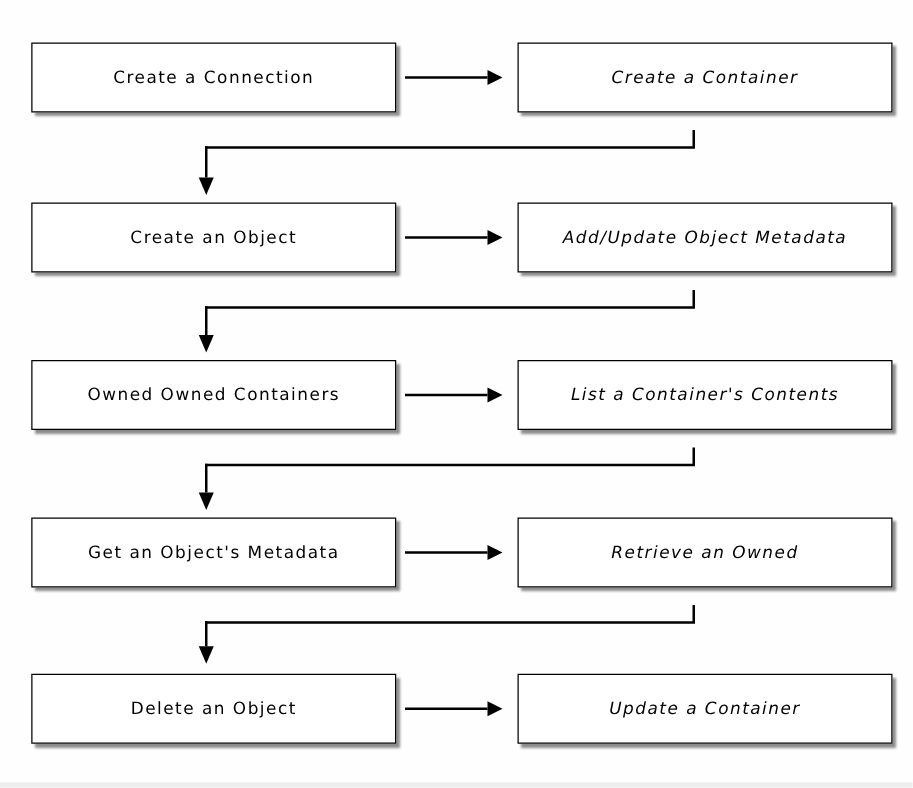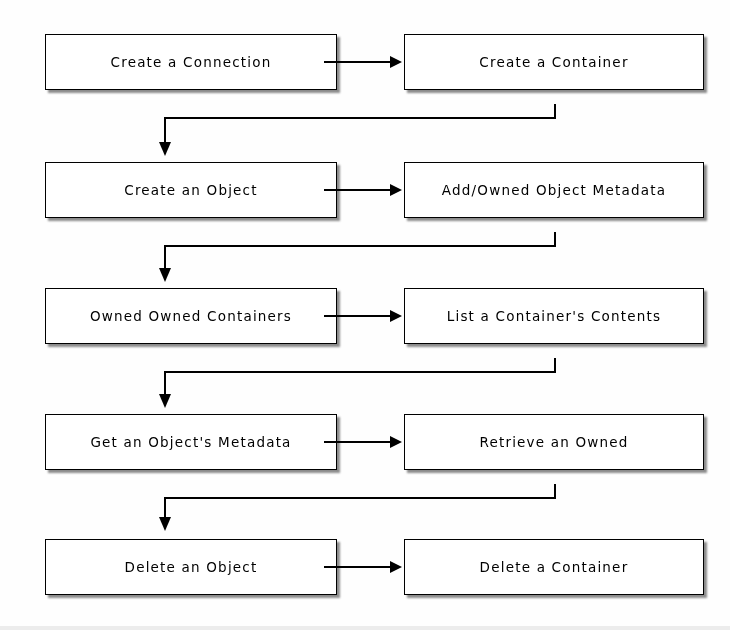--- a/index.html
+++ b/index.html
@@ -24,22 +24,22 @@
     display: flex;
     align-items: center;
     justify-content: center;
     font-size: 13.5px;
     font-weight: 500;
     letter-spacing: 1.2px;
     color: #000000;
     text-align: center;
     white-space: nowrap;
   }
-  .flow-box.left  { left: 25px;  width: 292px; margin-left: 20px; }
-  .flow-box.right { left: 404px; width: 300px; }
+  .flow-box.left  { left: 25px;  width: 292px; }
+  .flow-box.right { left: 414px; width: 300px; font-style: italic; }
 
   .hline, .vline {
     position: absolute;
     background: #000000;
   }
   .hline { height: 2px; }
   .vline { width: 2px; }
 
   .arrow-right {
     position: absolute;
@@ -73,21 +73,21 @@
   <div class="flow-box right" style="top:34px">Create a Container</div>
 
   <div class="vline" style="left:554px; top:104px; height:14px"></div>
   <div class="hline" style="left:164px; top:117px; width:392px"></div>
   <div class="vline" style="left:164px; top:117px; height:25px"></div>
   <div class="arrow-down" style="left:159px; top:142px"></div>
 
   <div class="flow-box left" style="top:162px">Create an Object</div>
   <div class="hline" style="left:324px; top:189px; width:66px"></div>
   <div class="arrow-right" style="left:390px; top:184px"></div>
-  <div class="flow-box right" style="top:162px">Add/Owned Object Metadata</div>
+  <div class="flow-box right" style="top:162px">Add/Update Object Metadata</div>
 
   <div class="vline" style="left:554px; top:232px; height:14px"></div>
   <div class="hline" style="left:164px; top:245px; width:392px"></div>
   <div class="vline" style="left:164px; top:245px; height:23px"></div>
   <div class="arrow-down" style="left:159px; top:268px"></div>
 
   <div class="flow-box left" style="top:288px">Owned Owned Containers</div>
   <div class="hline" style="left:324px; top:315px; width:66px"></div>
   <div class="arrow-right" style="left:390px; top:310px"></div>
   <div class="flow-box right" style="top:288px">List a Container's Contents</div>
@@ -103,16 +103,16 @@
   <div class="flow-box right" style="top:414px">Retrieve an Owned</div>
 
   <div class="vline" style="left:554px; top:484px; height:14px"></div>
   <div class="hline" style="left:164px; top:497px; width:392px"></div>
   <div class="vline" style="left:164px; top:497px; height:20px"></div>
   <div class="arrow-down" style="left:159px; top:517px"></div>
 
   <div class="flow-box left" style="top:539px">Delete an Object</div>
   <div class="hline" style="left:324px; top:566px; width:66px"></div>
   <div class="arrow-right" style="left:390px; top:561px"></div>
-  <div class="flow-box right" style="top:539px">Delete a Container</div>
+  <div class="flow-box right" style="top:539px">Update a Container</div>
 
   <div class="bottom-strip"></div>
 </div>
 
 </body></html>

